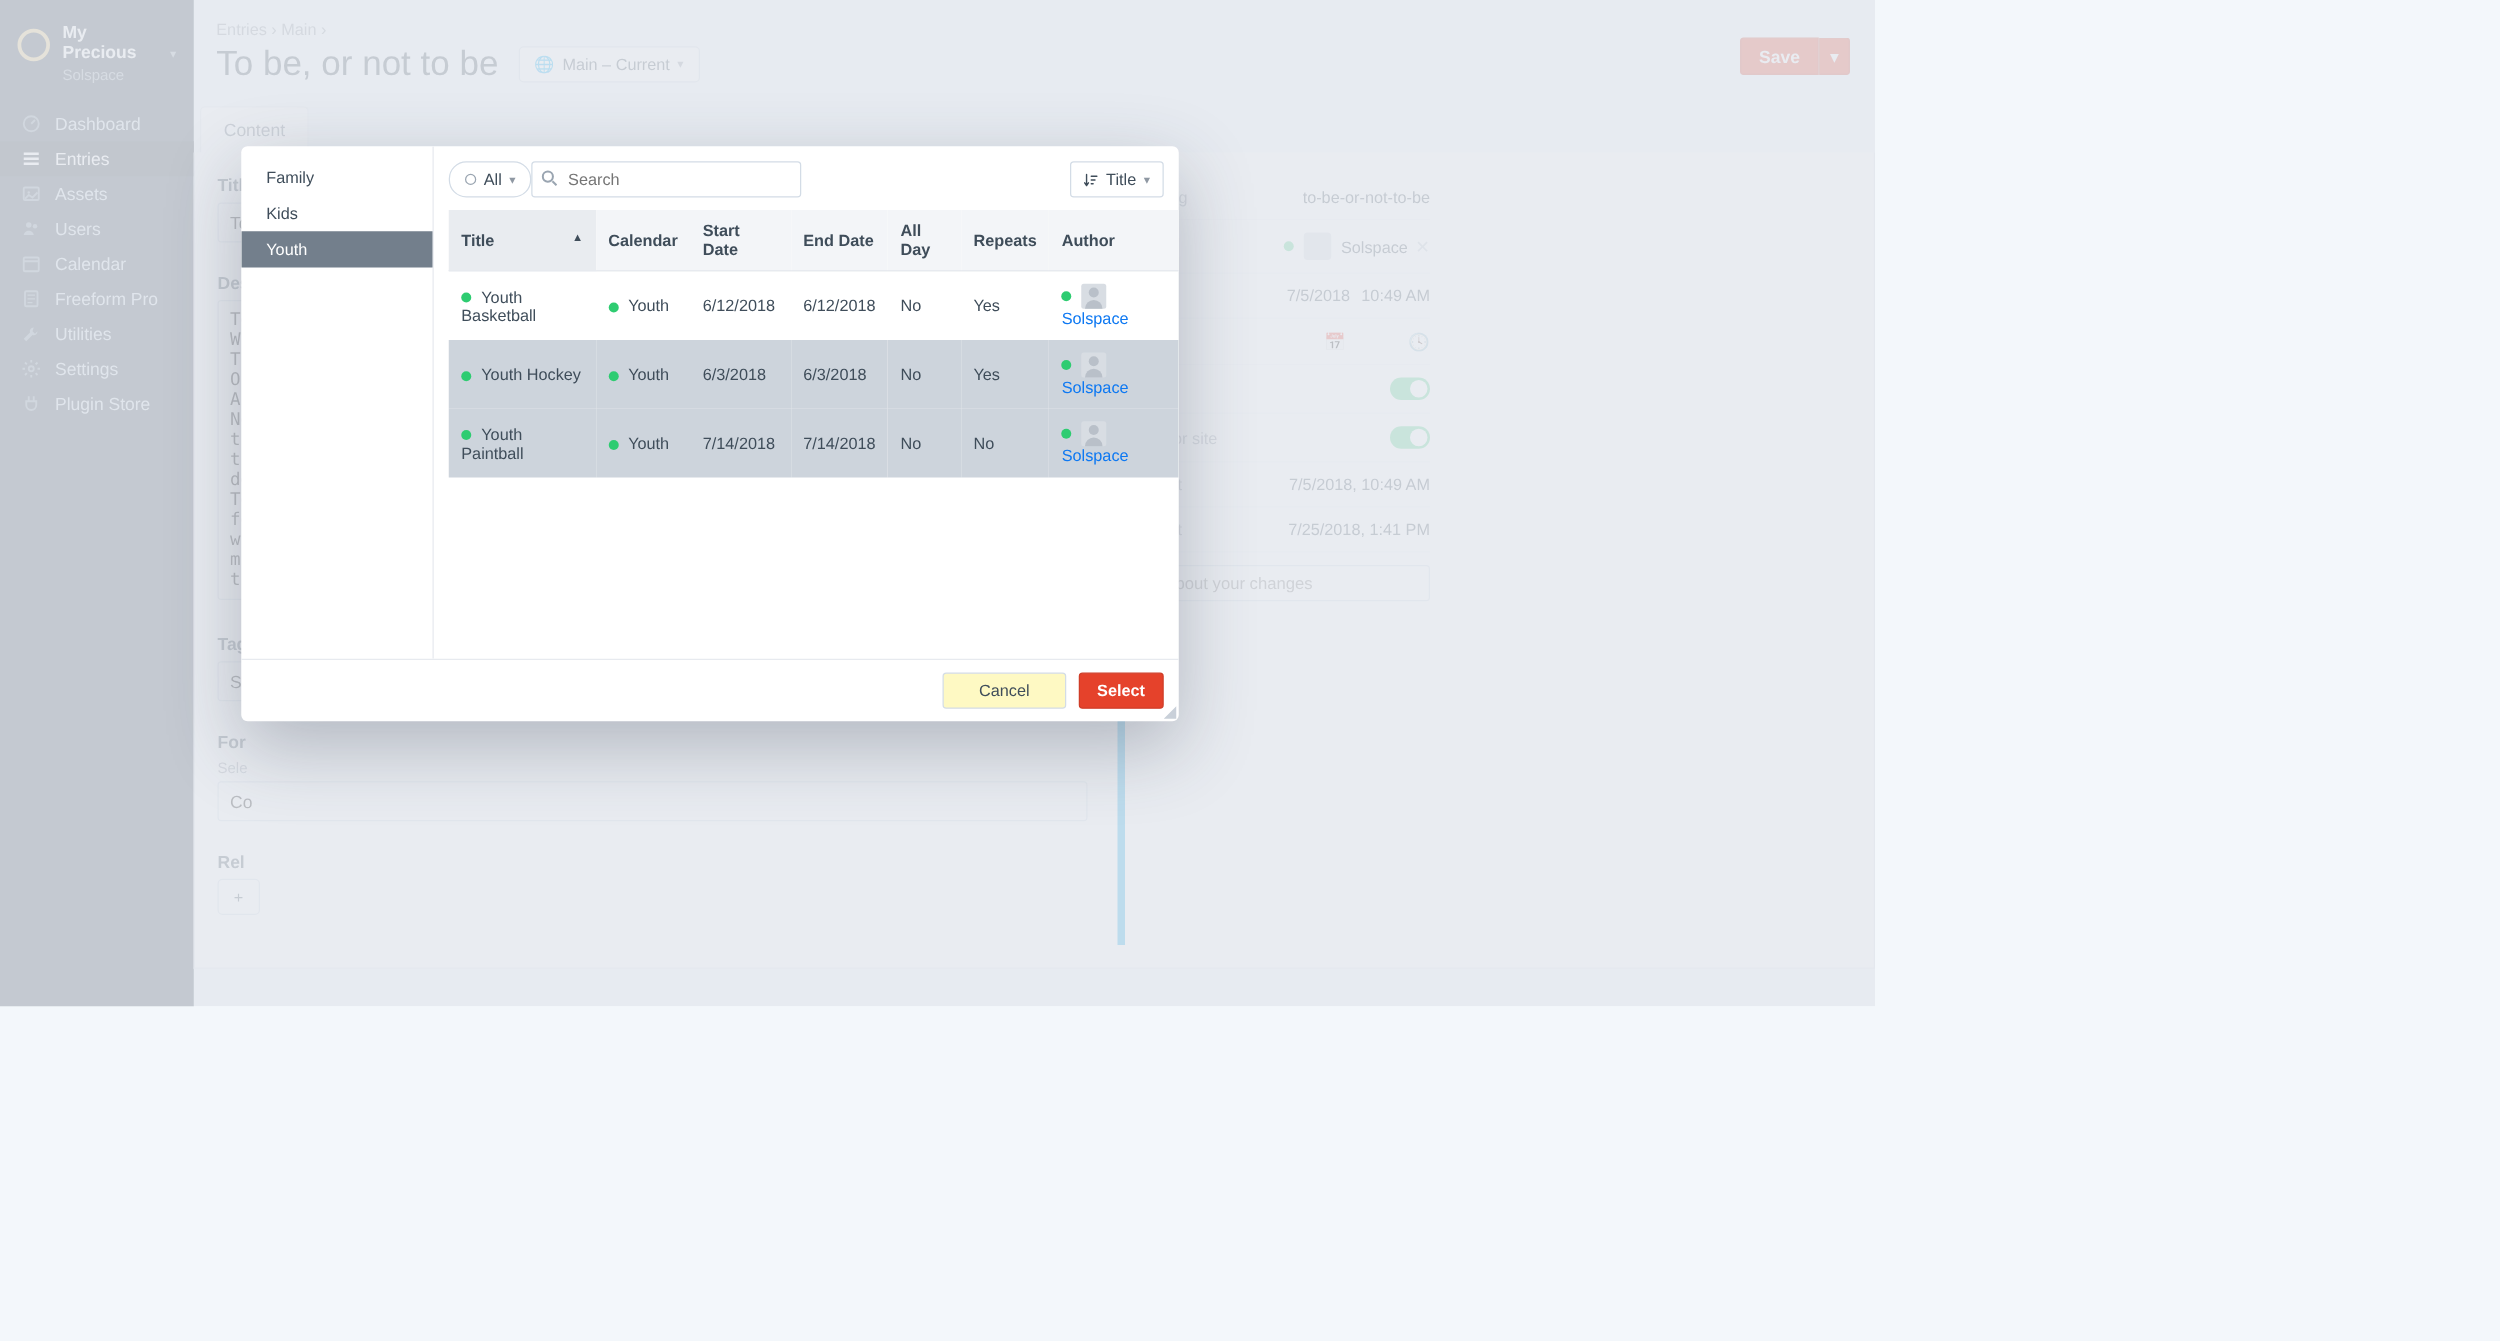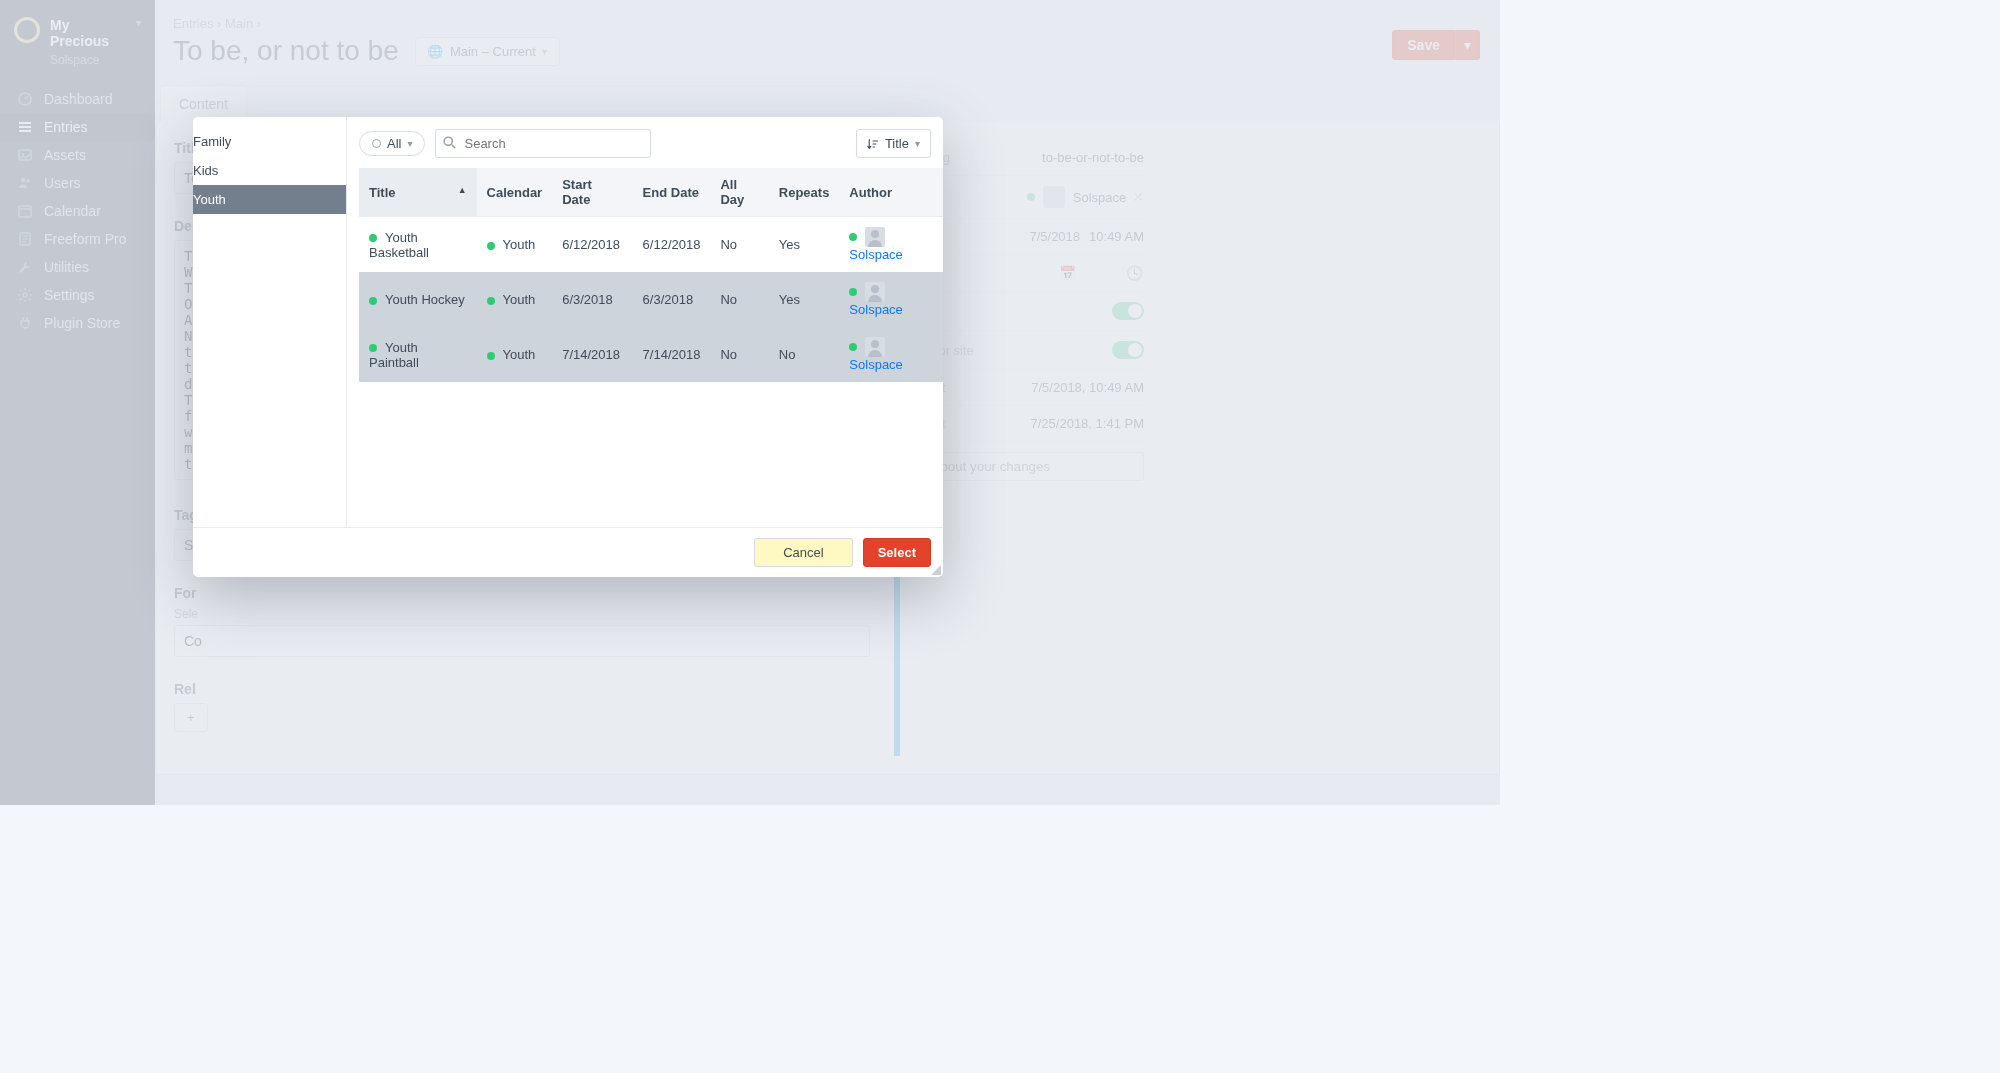--- a/index.html
+++ b/index.html
@@ -1,21 +1,21 @@
 <!DOCTYPE html>
 <html><head>
 <meta charset="utf-8">
 <style>
 *{box-sizing:border-box;margin:0;padding:0}
 body{font-family:-apple-system,BlinkMacSystemFont,"Segoe UI",Helvetica,Arial,sans-serif;font-size:14px;color:#3f4d5a;background:#f3f7fb;width:1500px;height:805px;overflow:hidden;position:relative}
 a{color:#0d78f2;text-decoration:none}
 
 
 #sidebar{position:absolute;left:0;top:0;width:155px;height:100%;background:#33404d;color:#cdd8e4}
-#sidebar .brand{display:flex;align-items:flex-start;padding:17px 14px 6px 14px}
+#sidebar .brand{display:flex;align-items:flex-end;padding:17px 14px 6px 14px}
 #sidebar .brand .ring{width:26px;height:26px;border:3px solid #e8c77e;border-radius:50%;margin-right:10px;flex-shrink:0}
 #sidebar .brand .name{font-weight:600;color:#fff}
 #sidebar .brand .chev{margin-left:4px;font-size:10px;color:#9aa5b1}
 #sidebar .brand-sub{padding:0 14px 18px 50px;font-size:12px;color:#9aa5b1;margin-top:-2px}
 #sidebar ul{list-style:none}
 #sidebar li{display:flex;align-items:center;padding:6px 14px;cursor:pointer}
 #sidebar li .ic{width:22px;height:16px;display:inline-flex;align-items:center;justify-content:center;color:#7b8a99;margin-right:8px}
 #sidebar li.active{background:#2a343f;color:#fff}
 #sidebar li.active .ic{color:#fff}
 
@@ -47,24 +47,24 @@
 .statusdot{width:8px;height:8px;border-radius:50%;background:#50d28a;display:inline-block;margin-right:8px}
 .usericon{width:22px;height:22px;background:#d8dde3;border-radius:3px;display:inline-flex;align-items:center;justify-content:center;color:#fff;margin-right:8px}
 
 
 #overlay{position:absolute;inset:0;background:rgba(228,232,238,0.82)}
 
 
 #modal{position:absolute;left:193px;top:117px;width:750px;height:460px;background:#fff;border-radius:5px;box-shadow:0 20px 60px rgba(50,60,80,.3);display:flex;flex-direction:column;overflow:hidden}
 #modal .body{flex:1;display:flex;overflow:hidden}
 #modal .sources{width:154px;border-right:1px solid #e7eaef;padding:10px 0}
-#modal .sources .src{padding:7px 0;font-size:13px;cursor:pointer}
+#modal .sources .src{padding:7px 20px;font-size:13px;cursor:pointer}
 #modal .sources .src.sel{background:#737f8c;color:#fff;border-radius:0}
 #modal .main{flex:1;display:flex;flex-direction:column}
-#modal .toolbar{display:flex;align-items:center;gap:10px;padding:12px 12px 10px 12px}
+#modal .toolbar{display:flex;gap:0;padding:12px 12px 10px 12px}
 #modal .toolbar .status-filter{border:1px solid #d3dce6;border-radius:14px;padding:4px 12px;display:flex;align-items:center;font-size:13px;cursor:pointer}
 #modal .toolbar .status-filter .dotopen{width:9px;height:9px;border:1px solid #9aa5b1;border-radius:50%;margin-right:6px}
 #modal .toolbar input.search{flex:1;border:1px solid #d3dce6;border-radius:3px;padding:6px 10px 6px 28px;font-size:13px;background:#fff}
 #modal .toolbar .searchwrap{flex:1;position:relative}
 #modal .toolbar .searchwrap .sic{position:absolute;left:8px;top:7px;color:#9aa5b1}
 #modal .toolbar .sortbtn{border:1px solid #d3dce6;border-radius:3px;padding:6px 10px;display:flex;align-items:center;font-size:13px;cursor:pointer}
 #modal table{width:calc(100% - 12px);margin:0 0 0 12px;border-collapse:collapse;font-size:13px}
 #modal th{text-align:left;font-weight:600;color:#3f4d5a;padding:9px 10px;background:#f3f5f8;border-bottom:1px solid #e7eaef}
 #modal th.sorted{background:#e9ecf0}
 #modal td{padding:10px 10px}

